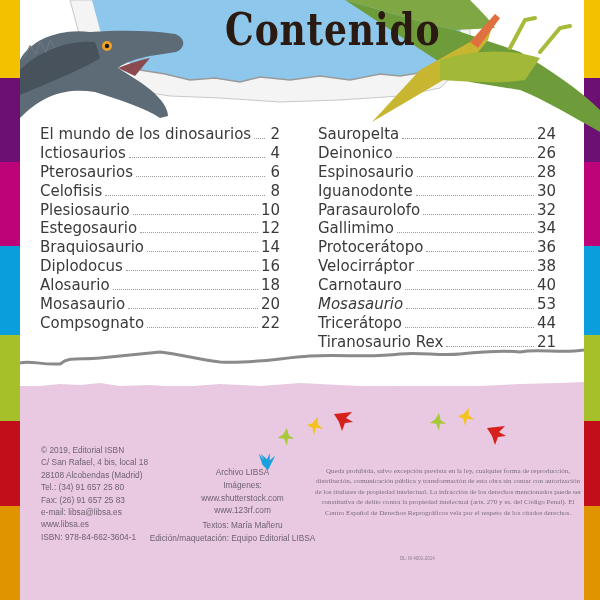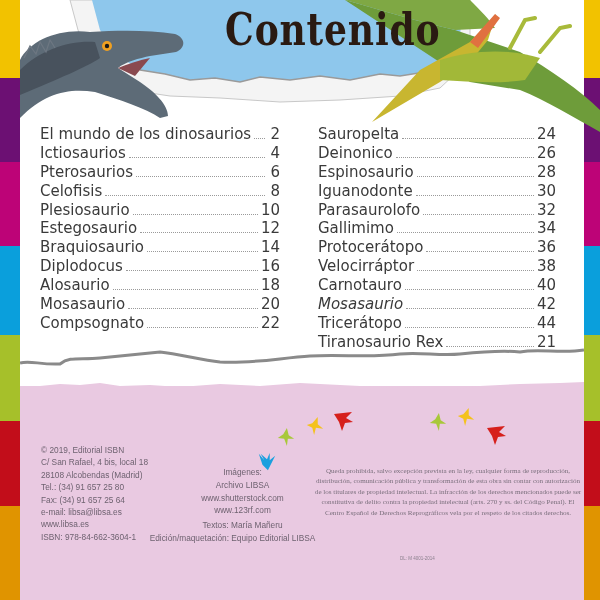--- a/index.html
+++ b/index.html
@@ -181,21 +181,21 @@
       <span class="toc-page">38</span>
     </div>
   <div class="toc-row">
       <span class="toc-label">Carnotauro</span>
       <span class="toc-dots"></span>
       <span class="toc-page">40</span>
     </div>
   <div class="toc-row">
       <span class="toc-label" style="font-style:italic">Mosasaurio</span>
       <span class="toc-dots"></span>
-      <span class="toc-page">42</span>
+      <span class="toc-page">53</span>
     </div>
   <div class="toc-row">
       <span class="toc-label">Tricerátopo</span>
       <span class="toc-dots"></span>
       <span class="toc-page">44</span>
     </div>
   <div class="toc-row">
       <span class="toc-label">Tiranosaurio Rex</span>
       <span class="toc-dots"></span>
       <span class="toc-page">21</span>
@@ -230,29 +230,29 @@
   </svg>
 <svg class="footprint" style="left:485px;top:424px" width="22" height="22" viewBox="0 0 22 22">
     <path d="M2,4 L20,2 L14,8 L21,12 L13,13 L10,21 L7,12 Z" fill="#d6201c"></path>
   </svg>
 
 <div class="credits credits-left">
   <div>© 2019, Editorial ISBN</div>
   <div>C/ San Rafael, 4 bis, local 18</div>
   <div>28108 Alcobendas (Madrid)</div>
   <div>Tel.: (34) 91 657 25 80</div>
-  <div>Fax: (34) 91 657 25 64</div>
+  <div>Fax: (26) 91 657 25 83</div>
   <div>e-mail: libsa@libsa.es</div>
   <div>www.libsa.es</div>
   <div>ISBN: 978-84-662-3604-1</div>
 </div>
 
 <div class="credits credits-mid">
+  <div>Archivo LIBSA</div>
   <div>Imágenes:</div>
-  <div>Archivo LIBSA</div>
   <div>www.shutterstock.com</div>
   <div>www.123rf.com</div>
   <div style="margin-top:2px">Textos: María Mañeru</div>
   <div style="white-space:nowrap;margin-left:-20px">Edición/maquetación: Equipo Editorial LIBSA</div>
 </div>
 
 <div class="legal">Queda prohibida, salvo excepción prevista en la ley, cualquier forma de reproducción, distribución, comunicación pública y transformación de esta obra sin contar con autorización de los titulares de propiedad intelectual. La infracción de los derechos mencionados puede ser constitutiva de delito contra la propiedad intelectual (arts. 270 y ss. del Código Penal). El Centro Español de Derechos Reprográficos vela por el respeto de los citados derechos.</div>
 <div class="legal-dl">DL: M 4001-2014</div>
 
 </body></html>

